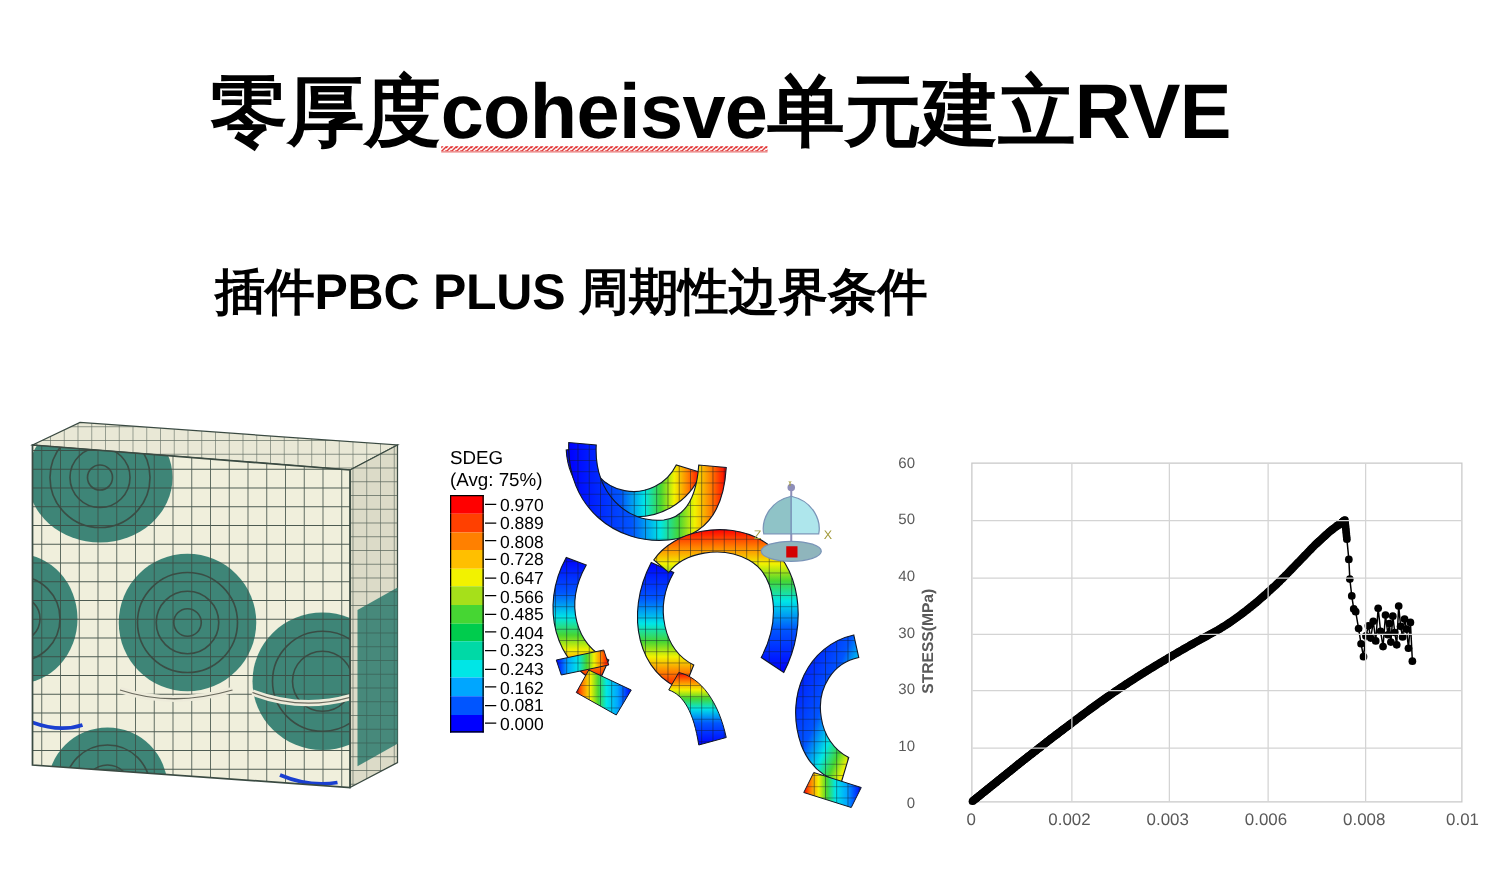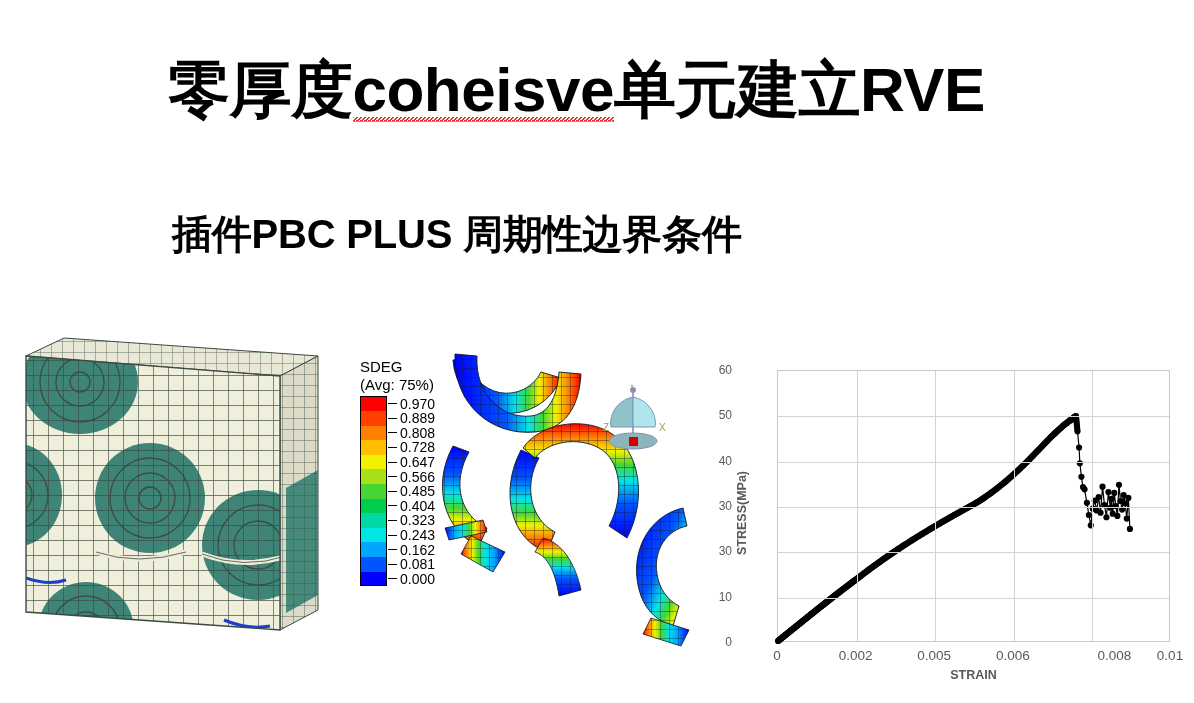--- a/index.html
+++ b/index.html
@@ -497,21 +497,20 @@
       <rect x="36" y="52" width="9" height="9" fill="#d40000"></rect>
       <text x="10" y="46" font-family="'Liberation Sans',sans-serif" font-size="10" fill="#a39b3c">Z</text>
       <text x="66" y="46" font-family="'Liberation Sans',sans-serif" font-size="10" fill="#a39b3c">X</text>
       <text x="36" y="4" font-family="'Liberation Sans',sans-serif" font-size="9" fill="#a39b3c">Y</text>
     </svg>
   </div>
 </div>
 
 <div class="chart-panel">
   <div class="axis-title-y">STRESS(MPa)</div>
-  <div class="axis-title-x">STRAIN</div>
 
   <div class="plot-area" id="plot-area">
     <svg class="series-svg" id="series-svg" viewBox="0 0 393 272" preserveAspectRatio="none">
         <polyline points="0.00,272.00 3.93,268.83 7.86,265.65 11.79,262.48 15.72,259.31 19.65,256.13 23.58,252.96 27.51,249.79 31.44,246.61 35.37,243.44 39.30,240.27 43.23,237.18 47.16,234.10 51.09,231.02 55.02,227.94 58.95,224.85 62.88,221.77 66.81,218.78 70.74,215.79 74.67,212.79 78.60,209.89 84.50,205.36 90.39,200.92 96.28,196.57 102.18,192.30 108.07,188.13 113.97,184.05 119.86,180.06 125.76,176.17 133.62,171.09 141.48,166.19 149.34,161.39 157.20,156.67 165.06,152.05 172.92,147.51 180.78,143.07 188.64,138.72 196.50,134.46 204.36,129.65 212.22,124.21 220.08,118.32 227.94,111.97 235.80,105.17 243.66,97.92 251.52,90.21 259.38,82.05 267.24,73.89 275.10,65.73 281.00,60.29 286.89,54.85 292.79,50.32 296.71,47.60 299.47,45.33 301.04,60.75 302.61,77.07 303.40,92.93 304.97,106.53 306.54,116.96 308.11,119.23 310.47,132.83 312.44,145.07 314.40,155.49 316.36,138.72 318.33,130.56 320.29,140.53 322.26,126.93 324.23,142.80 326.19,116.51 328.15,135.09 330.12,147.33 332.08,121.95 334.05,137.81 335.23,128.75 336.41,143.71 337.98,122.85 339.55,136.00 341.12,145.97 342.70,114.69 344.27,131.01 345.84,139.63 347.41,125.12 348.98,133.28 350.56,148.69 352.13,127.84 353.70,159.12" fill="none" stroke="#000000" stroke-width="1.2"></polyline>
         <circle cx="0.00" cy="272.00" r="3.1" fill="#000000"></circle>
         <circle cx="3.93" cy="268.83" r="3.1" fill="#000000"></circle>
         <circle cx="7.86" cy="265.65" r="3.1" fill="#000000"></circle>
         <circle cx="11.79" cy="262.48" r="3.1" fill="#000000"></circle>
         <circle cx="15.72" cy="259.31" r="3.1" fill="#000000"></circle>
         <circle cx="19.65" cy="256.13" r="3.1" fill="#000000"></circle>
@@ -928,18 +927,18 @@
       <div class="y-tick-label" style="top: 244.667px;">10</div>
       <div class="y-tick-label" style="top: 199.333px;">30</div>
       <div class="y-tick-label" style="top: 154px; text-align: center;">30</div>
       <div class="y-tick-label" style="top: 108.667px; text-align: right;">40</div>
       <div class="y-tick-label" style="top: 63.3333px;">50</div>
       <div class="y-tick-label" style="top: 18px;">60</div>
     </div>
   <div id="x-ticks">
       <div class="x-tick-label" style="left: 55px; top: 296px;">0</div>
       <div class="x-tick-label" style="left: 133.6px; top: 296px;">0.002</div>
-      <div class="x-tick-label" style="left: 212.2px; top: 296px;">0.005</div>
+      <div class="x-tick-label" style="left: 212.2px; top: 296px;">0.003</div>
       <div class="x-tick-label" style="left: 290.8px; top: 296px;">0.006</div>
-      <div class="x-tick-label" style="left: 369.4px; top: 296px; margin-left: 23px;">0.008</div>
+      <div class="x-tick-label" style="left: 369.4px; top: 296px;">0.008</div>
       <div class="x-tick-label" style="left: 448px; top: 296px;">0.01</div>
     </div>
 </div>
 
 </body></html>

